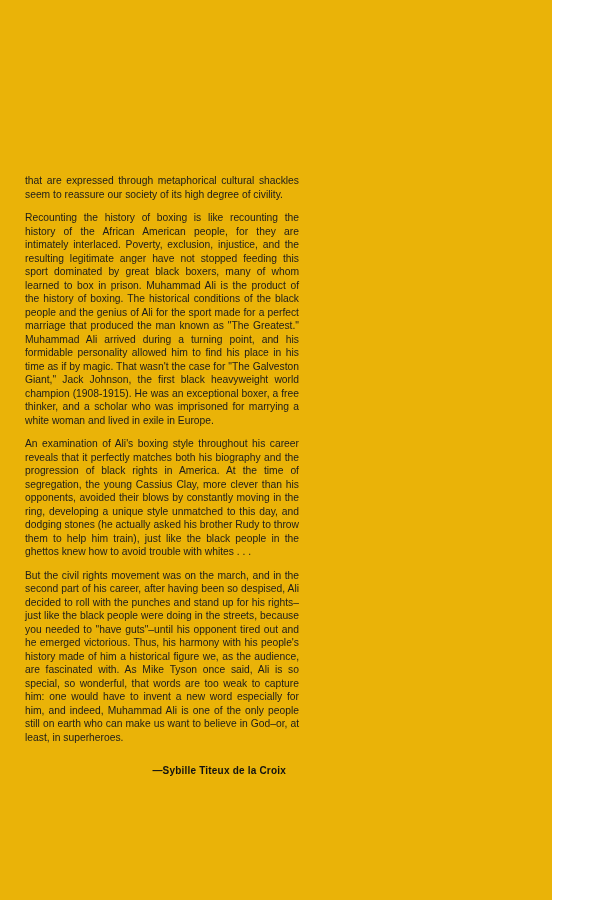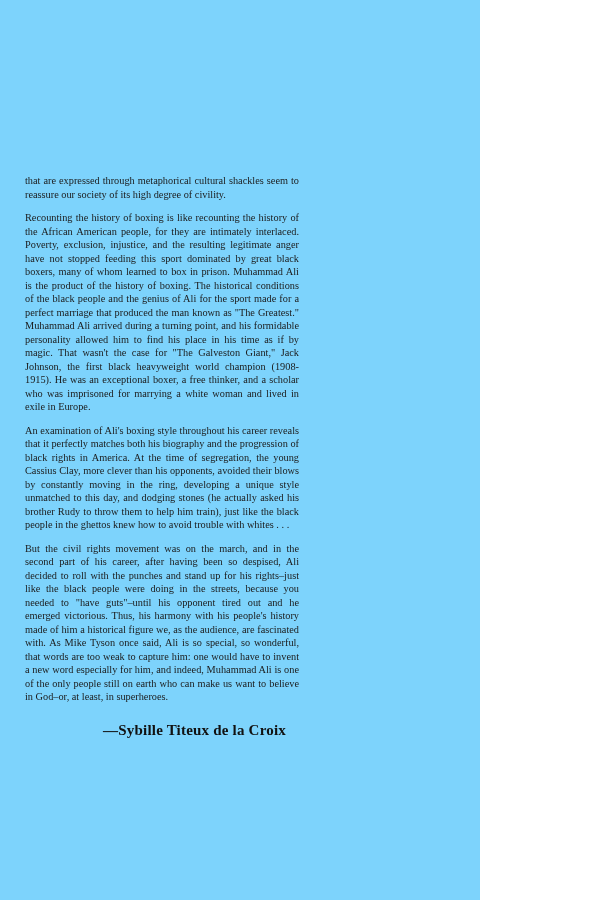--- a/index.html
+++ b/index.html
@@ -2,25 +2,25 @@
 <html><head>
 <meta charset="utf-8">
 <style>
   html, body {
     margin: 0;
     padding: 0;
     background: #ffffff;
   }
   .page {
     position: relative;
-    width: 480px;
+    width: 552px;
     height: 900px;
-    background: #7dd3fc;
+    background: #eab308;
     overflow: hidden;
-    font-family: Liberation Serif, serif;
+    font-family: Liberation Sans, sans-serif;
   }
   .text-column {
     position: absolute;
     left: 25px;
     top: 174px;
     width: 274px;
     color: #1b1b1b;
     font-size: 10.3px;
     line-height: 13.5px;
     text-align: justify;
@@ -28,21 +28,21 @@
   }
   .text-column p.body-paragraph {
     margin: 0 0 10px 0;
     padding: 0;
   }
   .attribution {
     margin: 20px 0 0 0;
     padding: 0 13px 0 0;
     text-align: right;
     font-weight: bold;
-    font-size: 15px;
+    font-size: 10px;
     letter-spacing: 0.2px;
     color: #111111;
   }
 </style>
 </head>
 <body>
 
 <div class="page">
   <div class="text-column">
     <p class="body-paragraph">that are expressed through metaphorical cultural shackles seem to reassure our society of its high degree of civility.</p>

